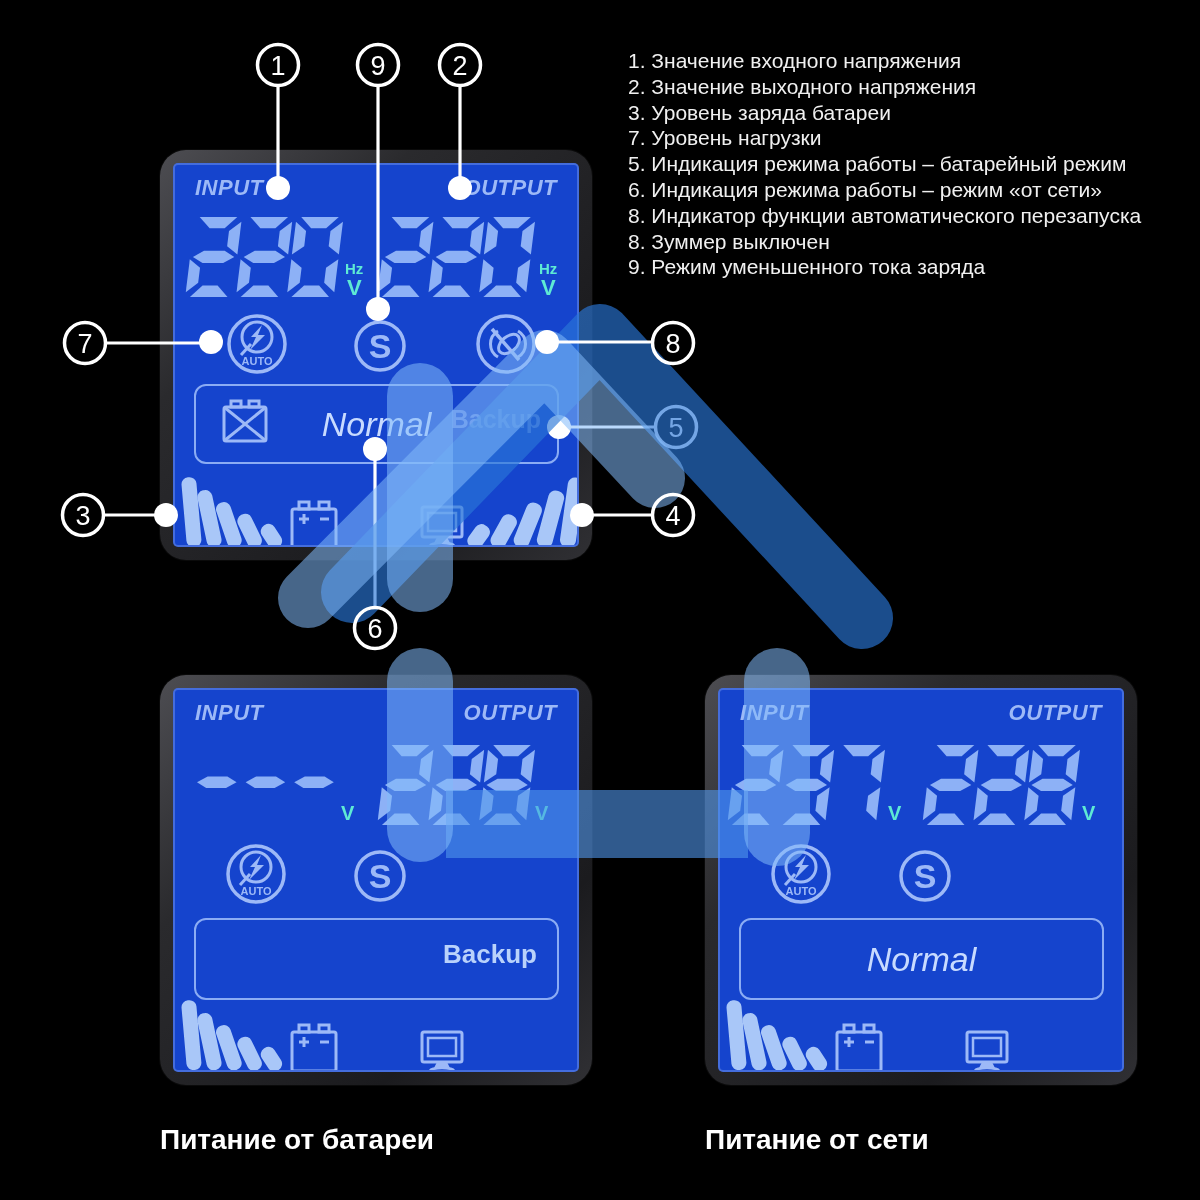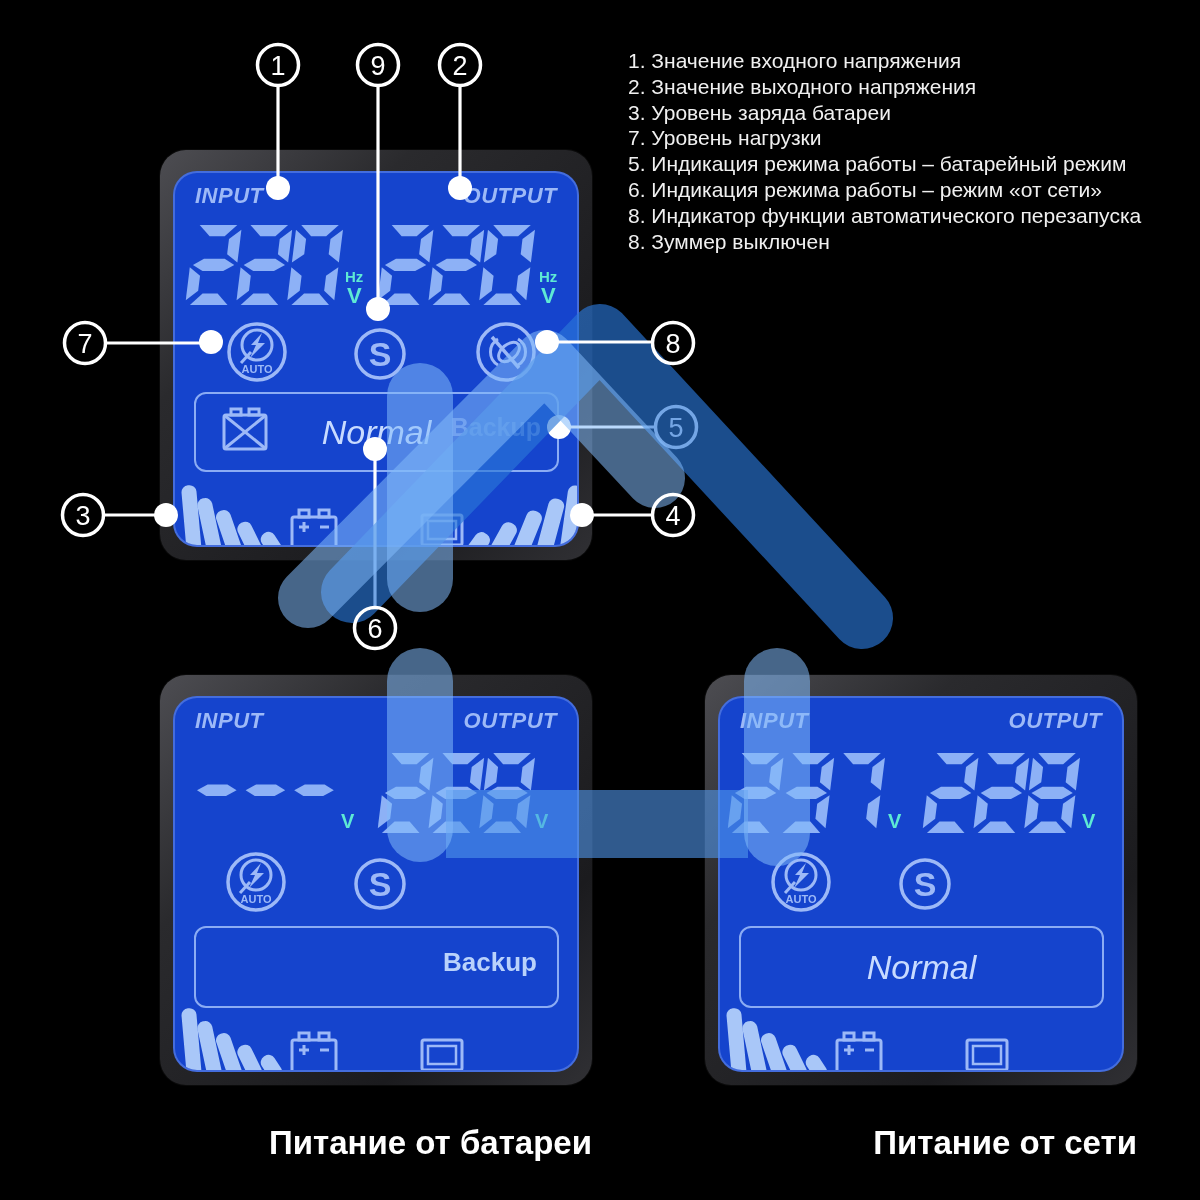--- a/index.html
+++ b/index.html
@@ -2,43 +2,43 @@
 <html><head>
 <meta charset="utf-8">
 <style>
   html,body{margin:0;padding:0;background:#000;}
   .stage{position:relative;width:1200px;height:1200px;background:#000;overflow:hidden;
          font-family:"Liberation Sans",sans-serif;}
   
   .panel{position:absolute;width:432px;height:410px;border-radius:26px;
          background:linear-gradient(135deg,#4d4d52 0%,#2a2a2d 30%,#1b1b1e 75%,#303034 100%);
          box-shadow:0 0 0 1px #0a0a0a, 6px 8px 10px rgba(0,0,0,.6);}
-  .display{position:absolute;left:13px;top:13px;right:13px;bottom:13px;border-radius:24px;
+  .display{position:absolute;left:13px;top:13px;right:13px;bottom:13px;border-radius:5px;
            background:linear-gradient(115deg,#1d4cdb 0%,#1544cd 55%,#11399f0 100%);
            background-color:#1544cd;
-           border:2px solid rgba(145,175,248,.38);box-sizing:border-box;overflow:hidden;margin-top:8px;}
+           border:2px solid rgba(145,175,248,.38);box-sizing:border-box;overflow:hidden;}
   .lcd-svg{position:absolute;left:0;top:0;width:404px;height:380px;}
   .io-label{position:absolute;top:10px;font-size:22px;font-weight:bold;font-style:italic;
             color:#9db9f7;letter-spacing:.5px;}
   .io-left{left:20px;} .io-right{right:20px;}
   .unit{position:absolute;color:#5eead4;font-weight:bold;}
   .seg7{fill:#8db1f6;}
   .fan rect{fill:#a9c7f8;}
   .icon{stroke:#9db9f7;fill:none;stroke-width:3;}
   .icon text{stroke:none;fill:#9db9f7;font-family:"Liberation Sans",sans-serif;}
   .icon .fill{fill:#9db9f7;stroke:none;}
   .mode-box{position:absolute;left:19px;width:365px;border:2.5px solid rgba(160,190,250,.85);
             border-radius:12px;box-sizing:border-box;}
   .mode-normal{position:absolute;left:0;right:0;top:0;bottom:0;display:flex;align-items:center;
                justify-content:center;font-size:34px;font-weight:normal;font-style:italic;color:#c8dbff;}
   .mode-backup{position:absolute;right:16px;top:0;bottom:9px;display:flex;align-items:center;
                font-size:25px;font-weight:bold;}
   .backup-dim{color:rgba(160,190,250,.55);}
   .backup-bright{color:#b9d2fb;font-size:26px;right:20px;}
-  .caption{position:absolute;width:432px;text-align:right;font-size:33px;font-weight:bold;
+  .caption{position:absolute;width:432px;text-align:left;font-size:28px;font-weight:bold;
            color:#fff;}
   
   .legend{position:absolute;left:628px;top:38px;width:565px;color:#f0f0f0;
           font-size:21px;line-height:25.8px;margin-top:10px;}
   
   .layer{position:absolute;left:0;top:0;width:1200px;height:1200px;pointer-events:none;}
   .z-panels{z-index:10;} .z-under{z-index:20;} .z-mark{z-index:30;} .z-over{z-index:40;}
   .callout-line{stroke:#fff;stroke-width:3.2px;}
   .callout-dot{fill:#fff;}
   .callout-ring{fill:none;stroke:#fff;stroke-width:3.5px;}
@@ -95,20 +95,21 @@
 
   <div class="legend">
     <div>1. Значение входного напряжения</div>
     <div>2. Значение выходного напряжения</div>
     <div>3. Уровень заряда батареи</div>
     <div>7. Уровень нагрузки</div>
     <div>5. Индикация режима работы – батарейный режим</div>
     <div>6. Индикация режима работы – режим «от сети»</div>
     <div>8. Индикатор функции автоматического перезапуска</div>
     <div>8. Зуммер выключен</div>
+    <div>9. Режим уменьшенного тока заряда</div>
   </div>
 
   <div class="panel z-panels" style="left:160px;top:150px;">
     <div class="display">
       <svg class="lcd-svg" viewBox="0 0 404 380">
         <g class="seg7" transform="translate(20,52) scale(0.47) skewX(-7)">
             <polygon points="10,0 90,0 66,24 34,24" transform="translate(0,0)"></polygon>
             <polygon points="100,10 100,80 76,62 76,30" transform="translate(0,0)"></polygon>
             <polygon points="6,85 28,72 72,72 94,85 72,98 28,98" transform="translate(0,0)"></polygon>
             <polygon points="0,90 24,108 24,140 0,160" transform="translate(0,0)"></polygon>

